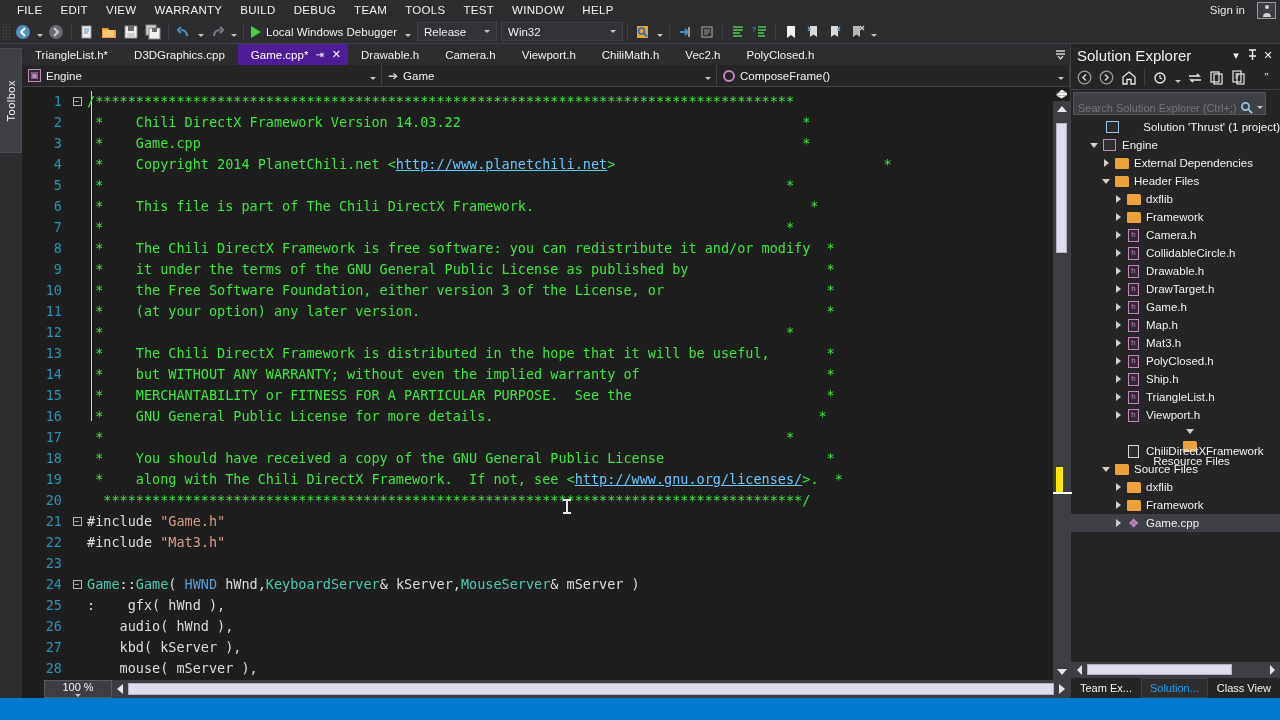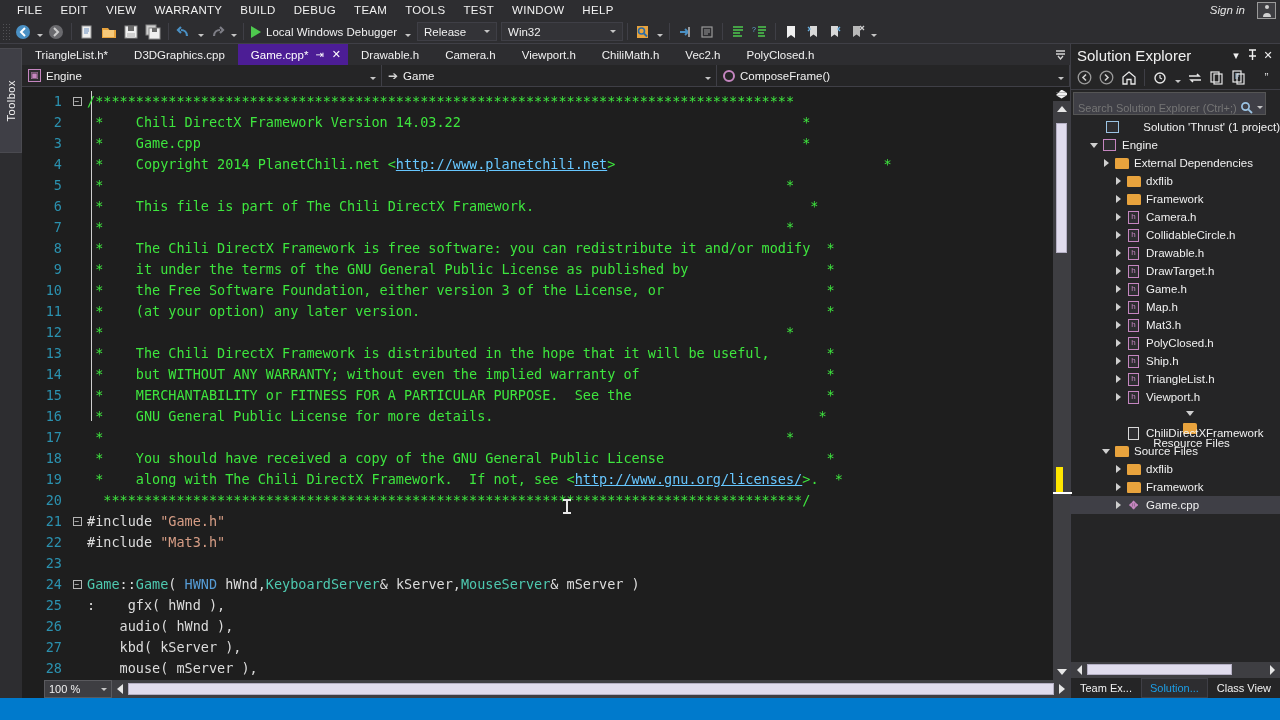--- a/index.html
+++ b/index.html
@@ -6,21 +6,21 @@
   html,body { width:1280px; height:720px; overflow:hidden; background:#2d2d30;
     font-family:"Liberation Sans", sans-serif; color:#f1f1f1; }
   #app { width:1280px; height:720px; position:relative; display:flex; flex-direction:column; }
 
   
   .menubar { height:20px; background:#2d2d30; display:flex; align-items:center;
      padding-left:8px; position:relative; flex:0 0 20px; }
   .menu-item { font-size:11.5px; color:#f1f1f1; padding:0 9px; letter-spacing:.3px;
      line-height:20px; cursor:default; }
   .menu-right { position:absolute; right:4px; top:0; height:20px; display:flex; align-items:center; gap:6px; }
-  .signin { font-size:11.5px; color:#e6e6e6; padding:0 6px;font-style:italic; }
+  .signin { font-size:11.5px; color:#e6e6e6; padding:0 6px; }
   .acct-icon { width:19px; height:17px; border:1px solid #9a9a9a; background:#3e3e42;
      display:flex; align-items:center; justify-content:center; }
   .acct-icon .head { width:4px;height:4px;border-radius:50%;background:#d0d0d0; position:relative; top:-2px;}
   .acct-icon .body { width:8px;height:4px;border-radius:4px 4px 0 0;background:#d0d0d0; position:absolute; top:9px;}
 
   
   .toolbar { height:24px; background:#2d2d30; display:flex; align-items:center;
      padding-left:2px; flex:0 0 24px; border-bottom:1px solid #3f3f46; position:relative;}
   .tb-grip { width:8px; height:18px; margin-right:2px;
      background-image:radial-gradient(#5a5a5e 40%, transparent 41%);
@@ -113,21 +113,21 @@
       border-bottom:6px solid #e6e6e6; }
   .tri-dn { width:0;height:0;border-left:5px solid transparent;border-right:5px solid transparent;
       border-top:6px solid #e6e6e6; }
   .vs-thumb { position:absolute; left:3px; width:11px; background:#e0dced; border:1px solid #b5b0c4; }
   .vs-mark { position:absolute; left:3px; width:7px; height:27px; background:#ffe600; }
   .vs-mark-line { position:absolute; width:19px; height:2px; background:#ffffff; }
 
   
   .hbar { height:18px; background:#1e1e1e; display:flex; align-items:center; flex:0 0 18px; }
   .zoombox { width:68px; height:18px; background:#3e3e42; border:1px solid #5a5a5e;
-     display:flex; align-items:center; justify-content:space-between; padding:0 4px; margin-left:22px;}
+     display:flex; align-items:center; justify-content:space-between; padding:0 4px; margin-left:22px;flex-direction:column;}
   .zoombox span { font-size:11px; color:#f1f1f1; }
   .hscroll { flex:1 1 auto; height:18px; background:#3e3e42; position:relative; display:flex; align-items:center; }
   .hs-arrow-l,.hs-arrow-r { width:16px;height:18px;display:flex;align-items:center;justify-content:center;}
   .tri-l { width:0;height:0;border-top:5px solid transparent;border-bottom:5px solid transparent;
      border-right:6px solid #e6e6e6; }
   .tri-r { width:0;height:0;border-top:5px solid transparent;border-bottom:5px solid transparent;
      border-left:6px solid #e6e6e6; }
   .hs-thumb { position:absolute; top:3px; height:12px; background:#e0dced; border:1px solid #b5b0c4; }
 
   
@@ -542,20 +542,29 @@
           </div>
           <div class="tr" style="padding-left: 28px;">
             <div class="tw">
               <div class="tri-right"></div>
             </div>
             <div class="tico">
               <div class="ic-fold"></div>
             </div>
             <div class="tlabel">External Dependencies</div>
           </div>
+          <div class="tr" style="padding-left: 28px;">
+            <div class="tw">
+              <div class="tri-down"></div>
+            </div>
+            <div class="tico">
+              <div class="ic-fold"></div>
+            </div>
+            <div class="tlabel">Header Files</div>
+          </div>
           <div class="tr" style="padding-left: 40px;">
             <div class="tw">
               <div class="tri-right"></div>
             </div>
             <div class="tico">
               <div class="ic-fold"></div>
             </div>
             <div class="tlabel">dxflib</div>
           </div>
           <div class="tr" style="padding-left: 40px;">

